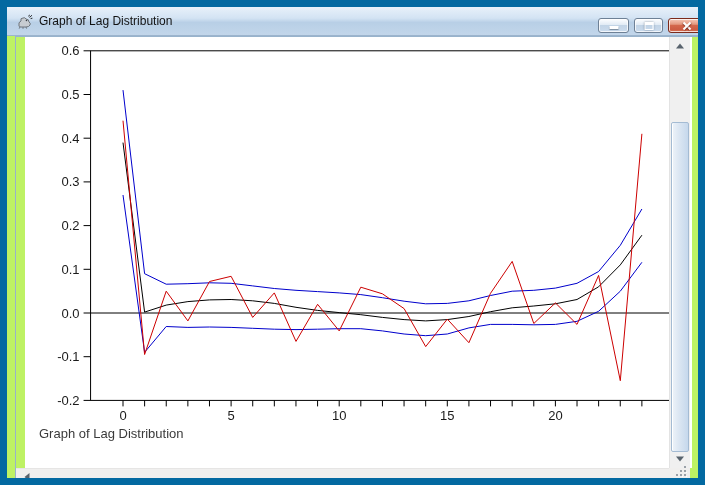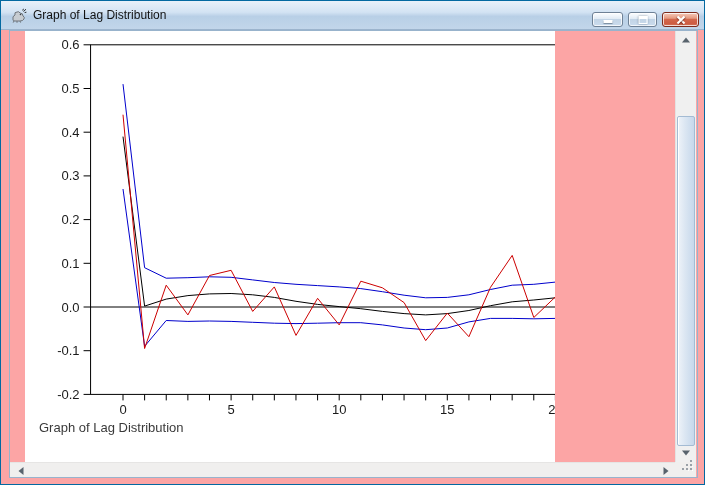--- a/index.html
+++ b/index.html
@@ -1,22 +1,22 @@
 <!DOCTYPE html>
 <html><head>
 <meta charset="utf-8">
 <style>
   html,body{margin:0;padding:0;background:#ffffff;}
   *{box-sizing:border-box;}
   body{font-family:"Liberation Sans", sans-serif;}
 
   .window{
     position:relative;width:705px;height:485px;
-    border:1px solid #0369a1;
-    background:#fca5a5;
+    border:7px solid #0369a1;
+    background:#bef264;
     overflow:hidden;
   }
   
   .titlebar{
     position:absolute;left:0;top:0;width:703px;height:29px;
     background:linear-gradient(#e8f1fa 0%, #d3e3f3 40%, #b8cfe6 55%, #c2d6ea 100%);
     border-bottom:1px solid #9cb4cd;
     display:flex;align-items:center;
   }
   .app-icon{width:17px;height:16px;margin-left:9px;margin-top:1px;flex:0 0 auto;}
@@ -51,21 +51,21 @@
   .glyph-x{position:absolute;left:50%;top:50%;width:10px;height:10px;transform:translate(-50%,-50%);}
   .glyph-x::before,.glyph-x::after{
     content:"";position:absolute;left:0;top:4px;width:10px;height:2px;background:#ffffff;
     box-shadow:0 1px 1px rgba(90,20,10,.55);
   }
   .glyph-x::before{transform:rotate(45deg);}
   .glyph-x::after{transform:rotate(-45deg);}
 
   
   .content{
-    position:absolute;left:24px;top:30px;width:530px;height:431px;
+    position:absolute;left:18px;top:30px;width:667px;height:431px;
     background:#ffffff;overflow:hidden;
   }
   .chart-caption{
     position:absolute;left:14px;top:389px;
     font-size:13px;color:#3a3a3a;white-space:nowrap;
   }
   svg text{font-family:"Liberation Sans", sans-serif;}
 
   
   .vscroll{

